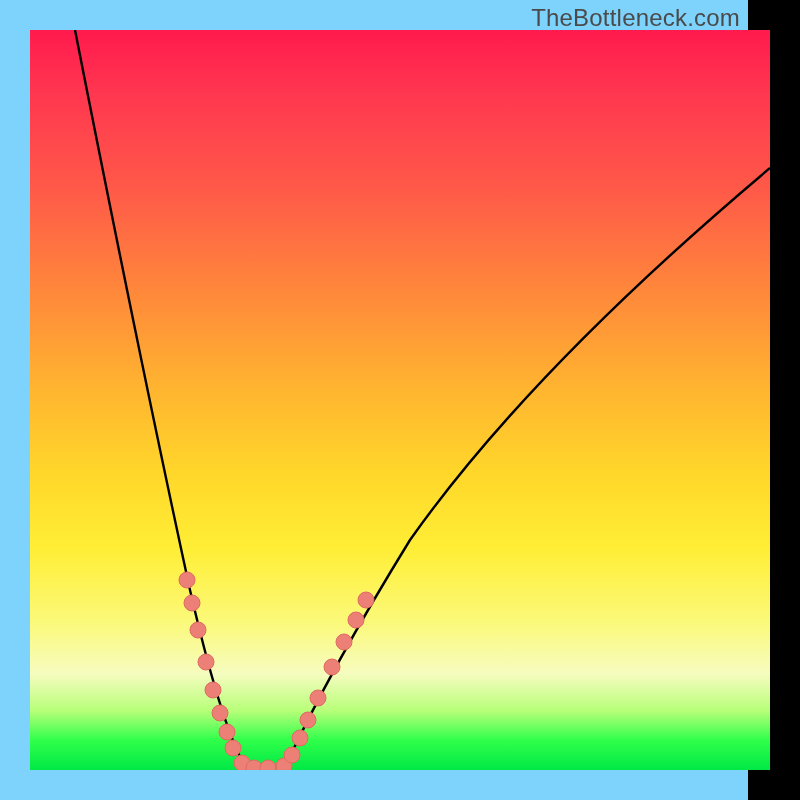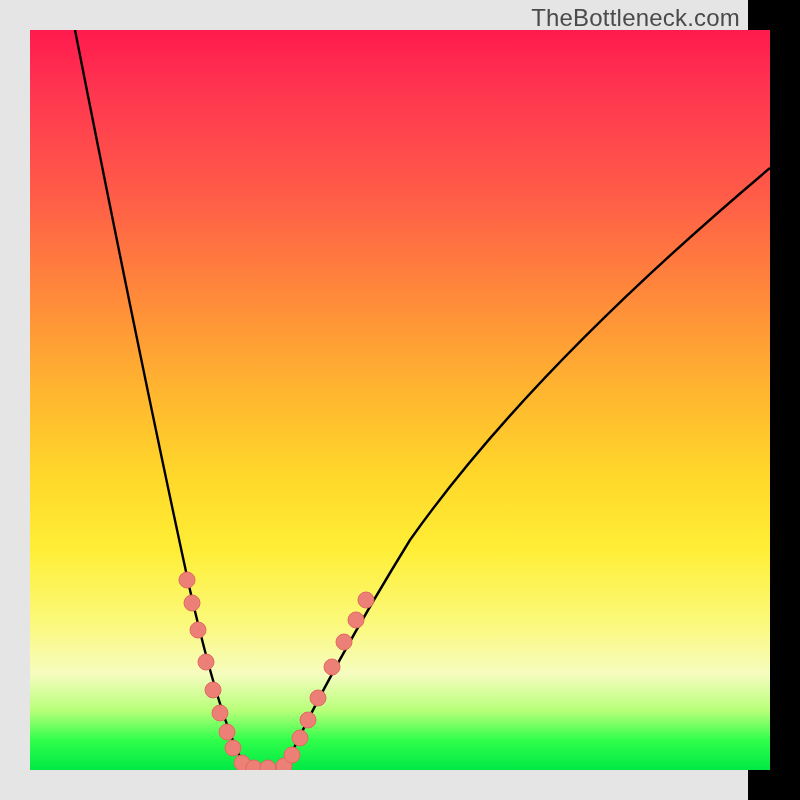--- a/index.html
+++ b/index.html
@@ -9,21 +9,21 @@
     height: 800px;
     overflow: hidden;
     background: #000;
     font-family: Arial, Helvetica, sans-serif;
   }
   .frame {
     position: absolute;
     top: 0; left: 0;
     width: 748px;
     height: 800px;
-    background: #e5e5e5;
+    background: #7dd3fc;
   }
   .plot-area {
     position: absolute;
     top: 30px;
     left: 30px;
     width: 740px;
     height: 740px;
     
     background: linear-gradient(
       to bottom,

